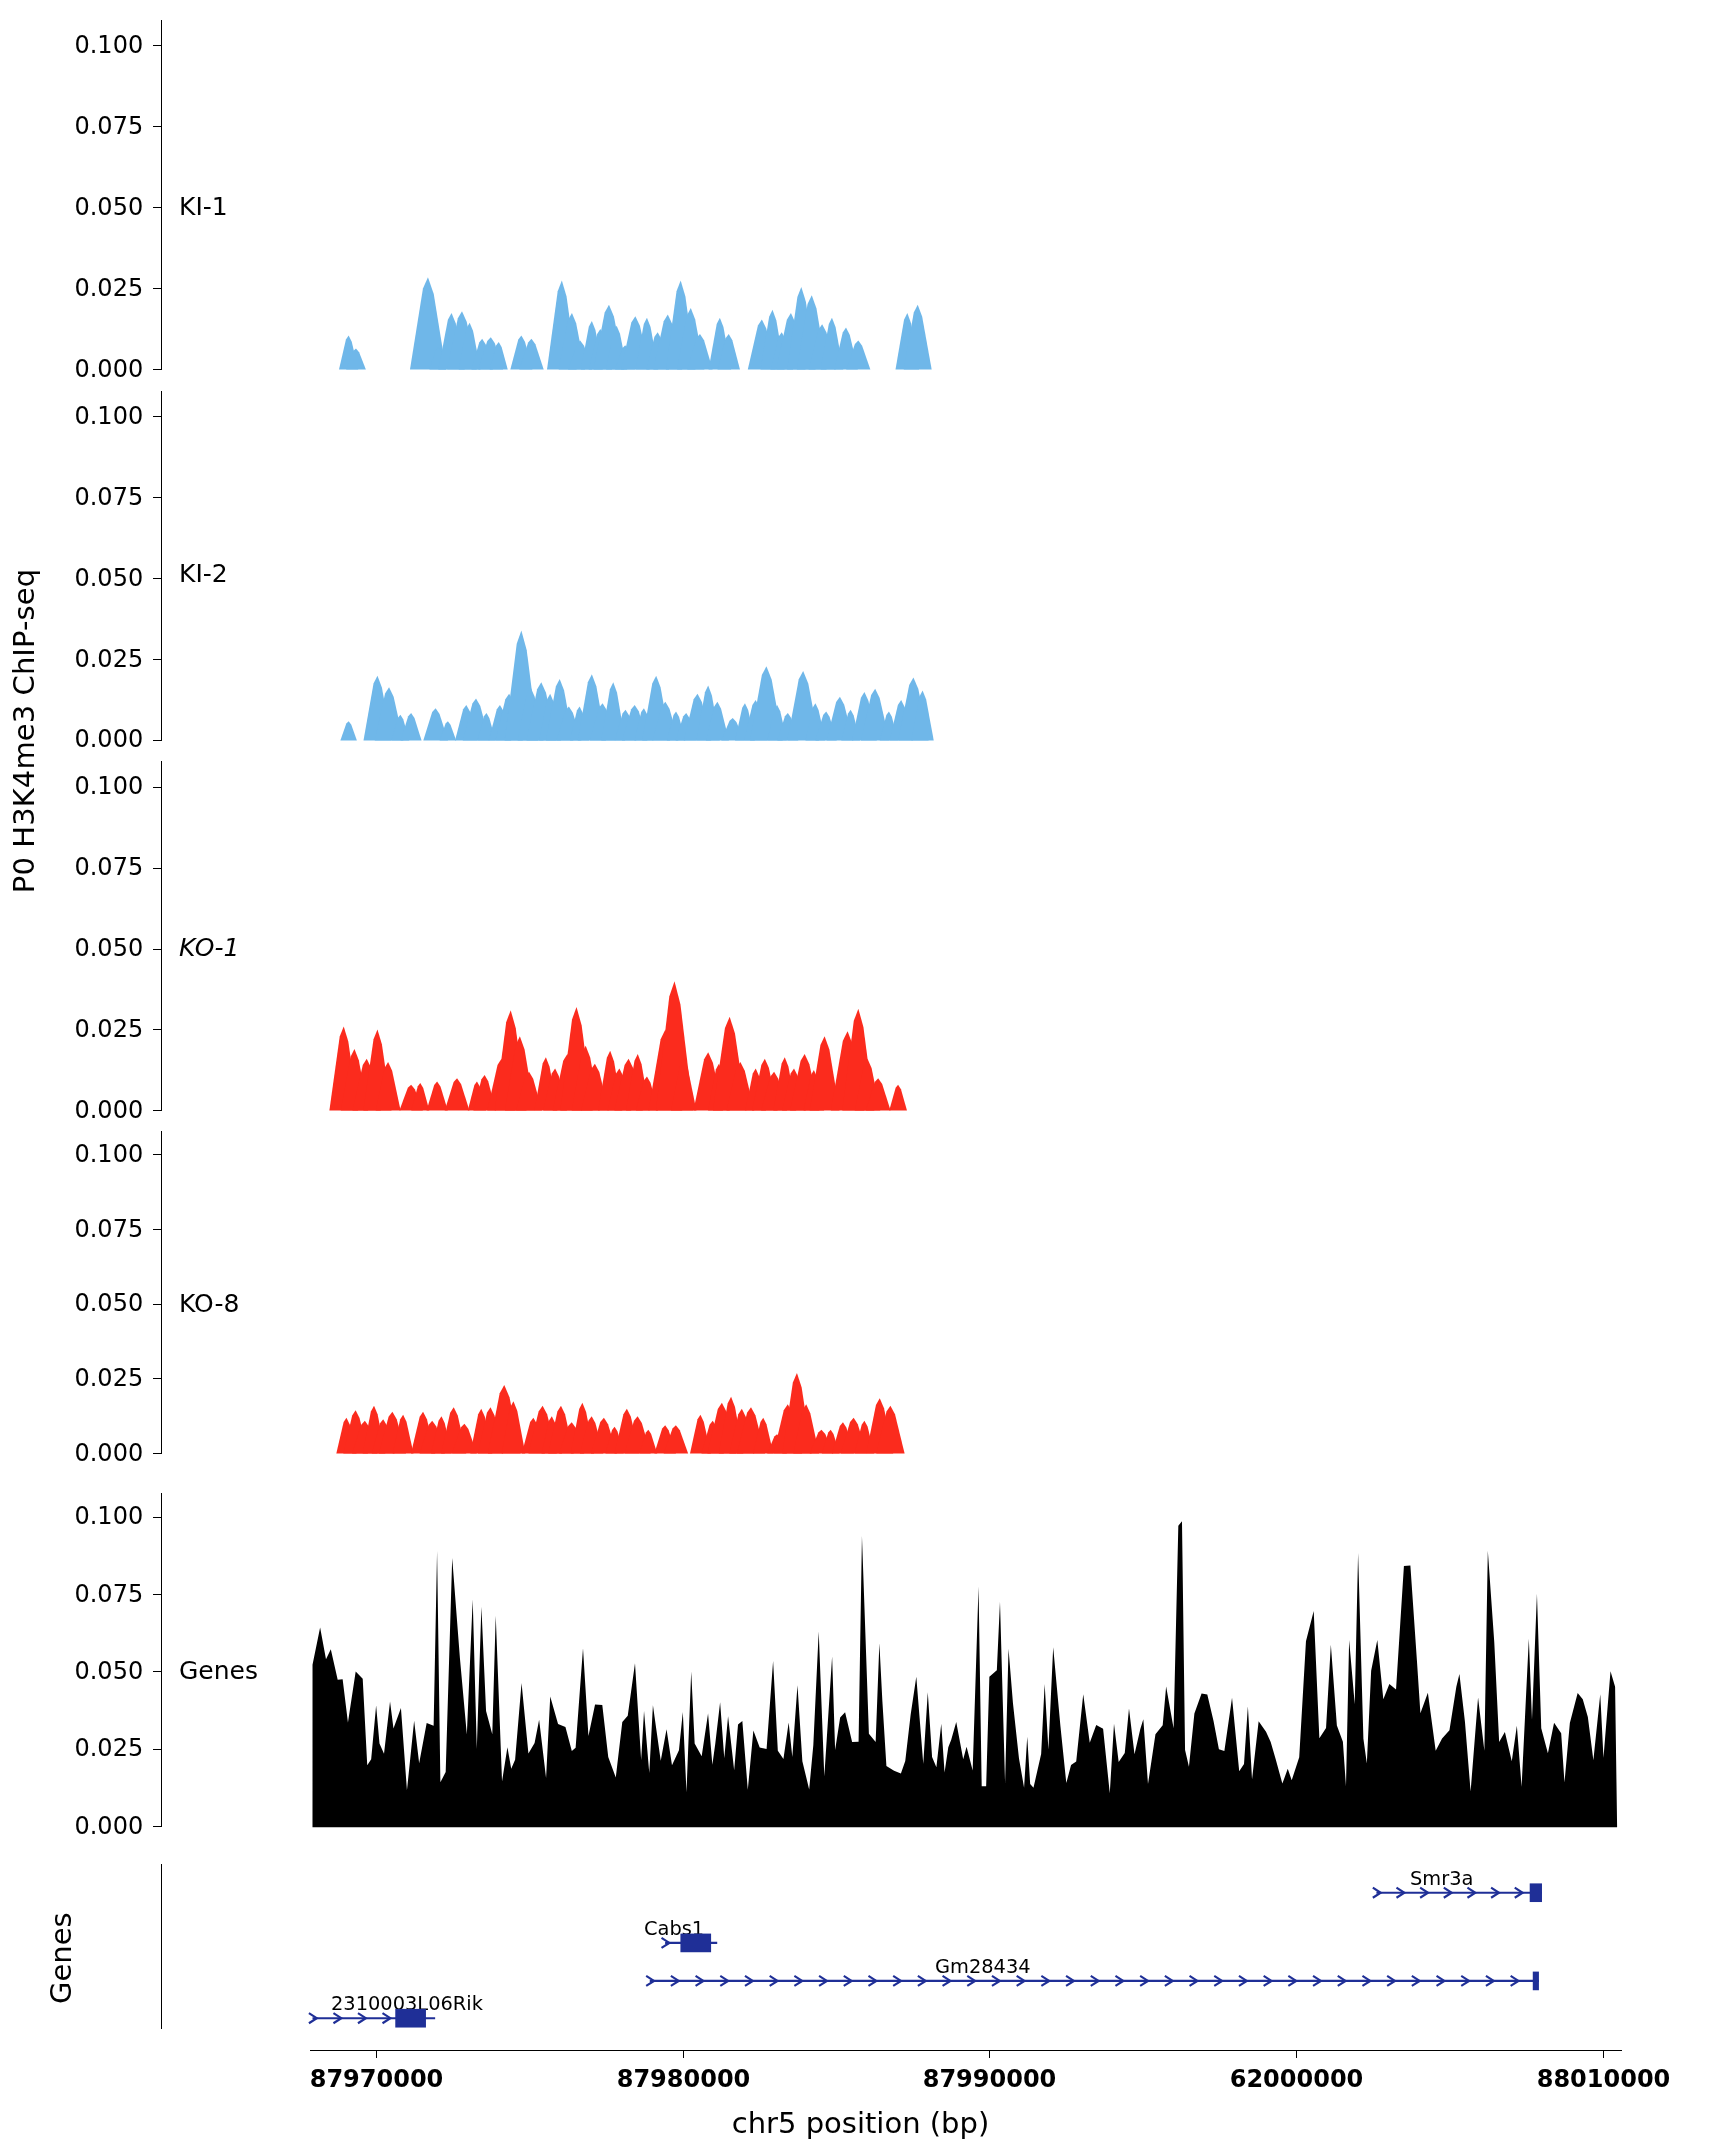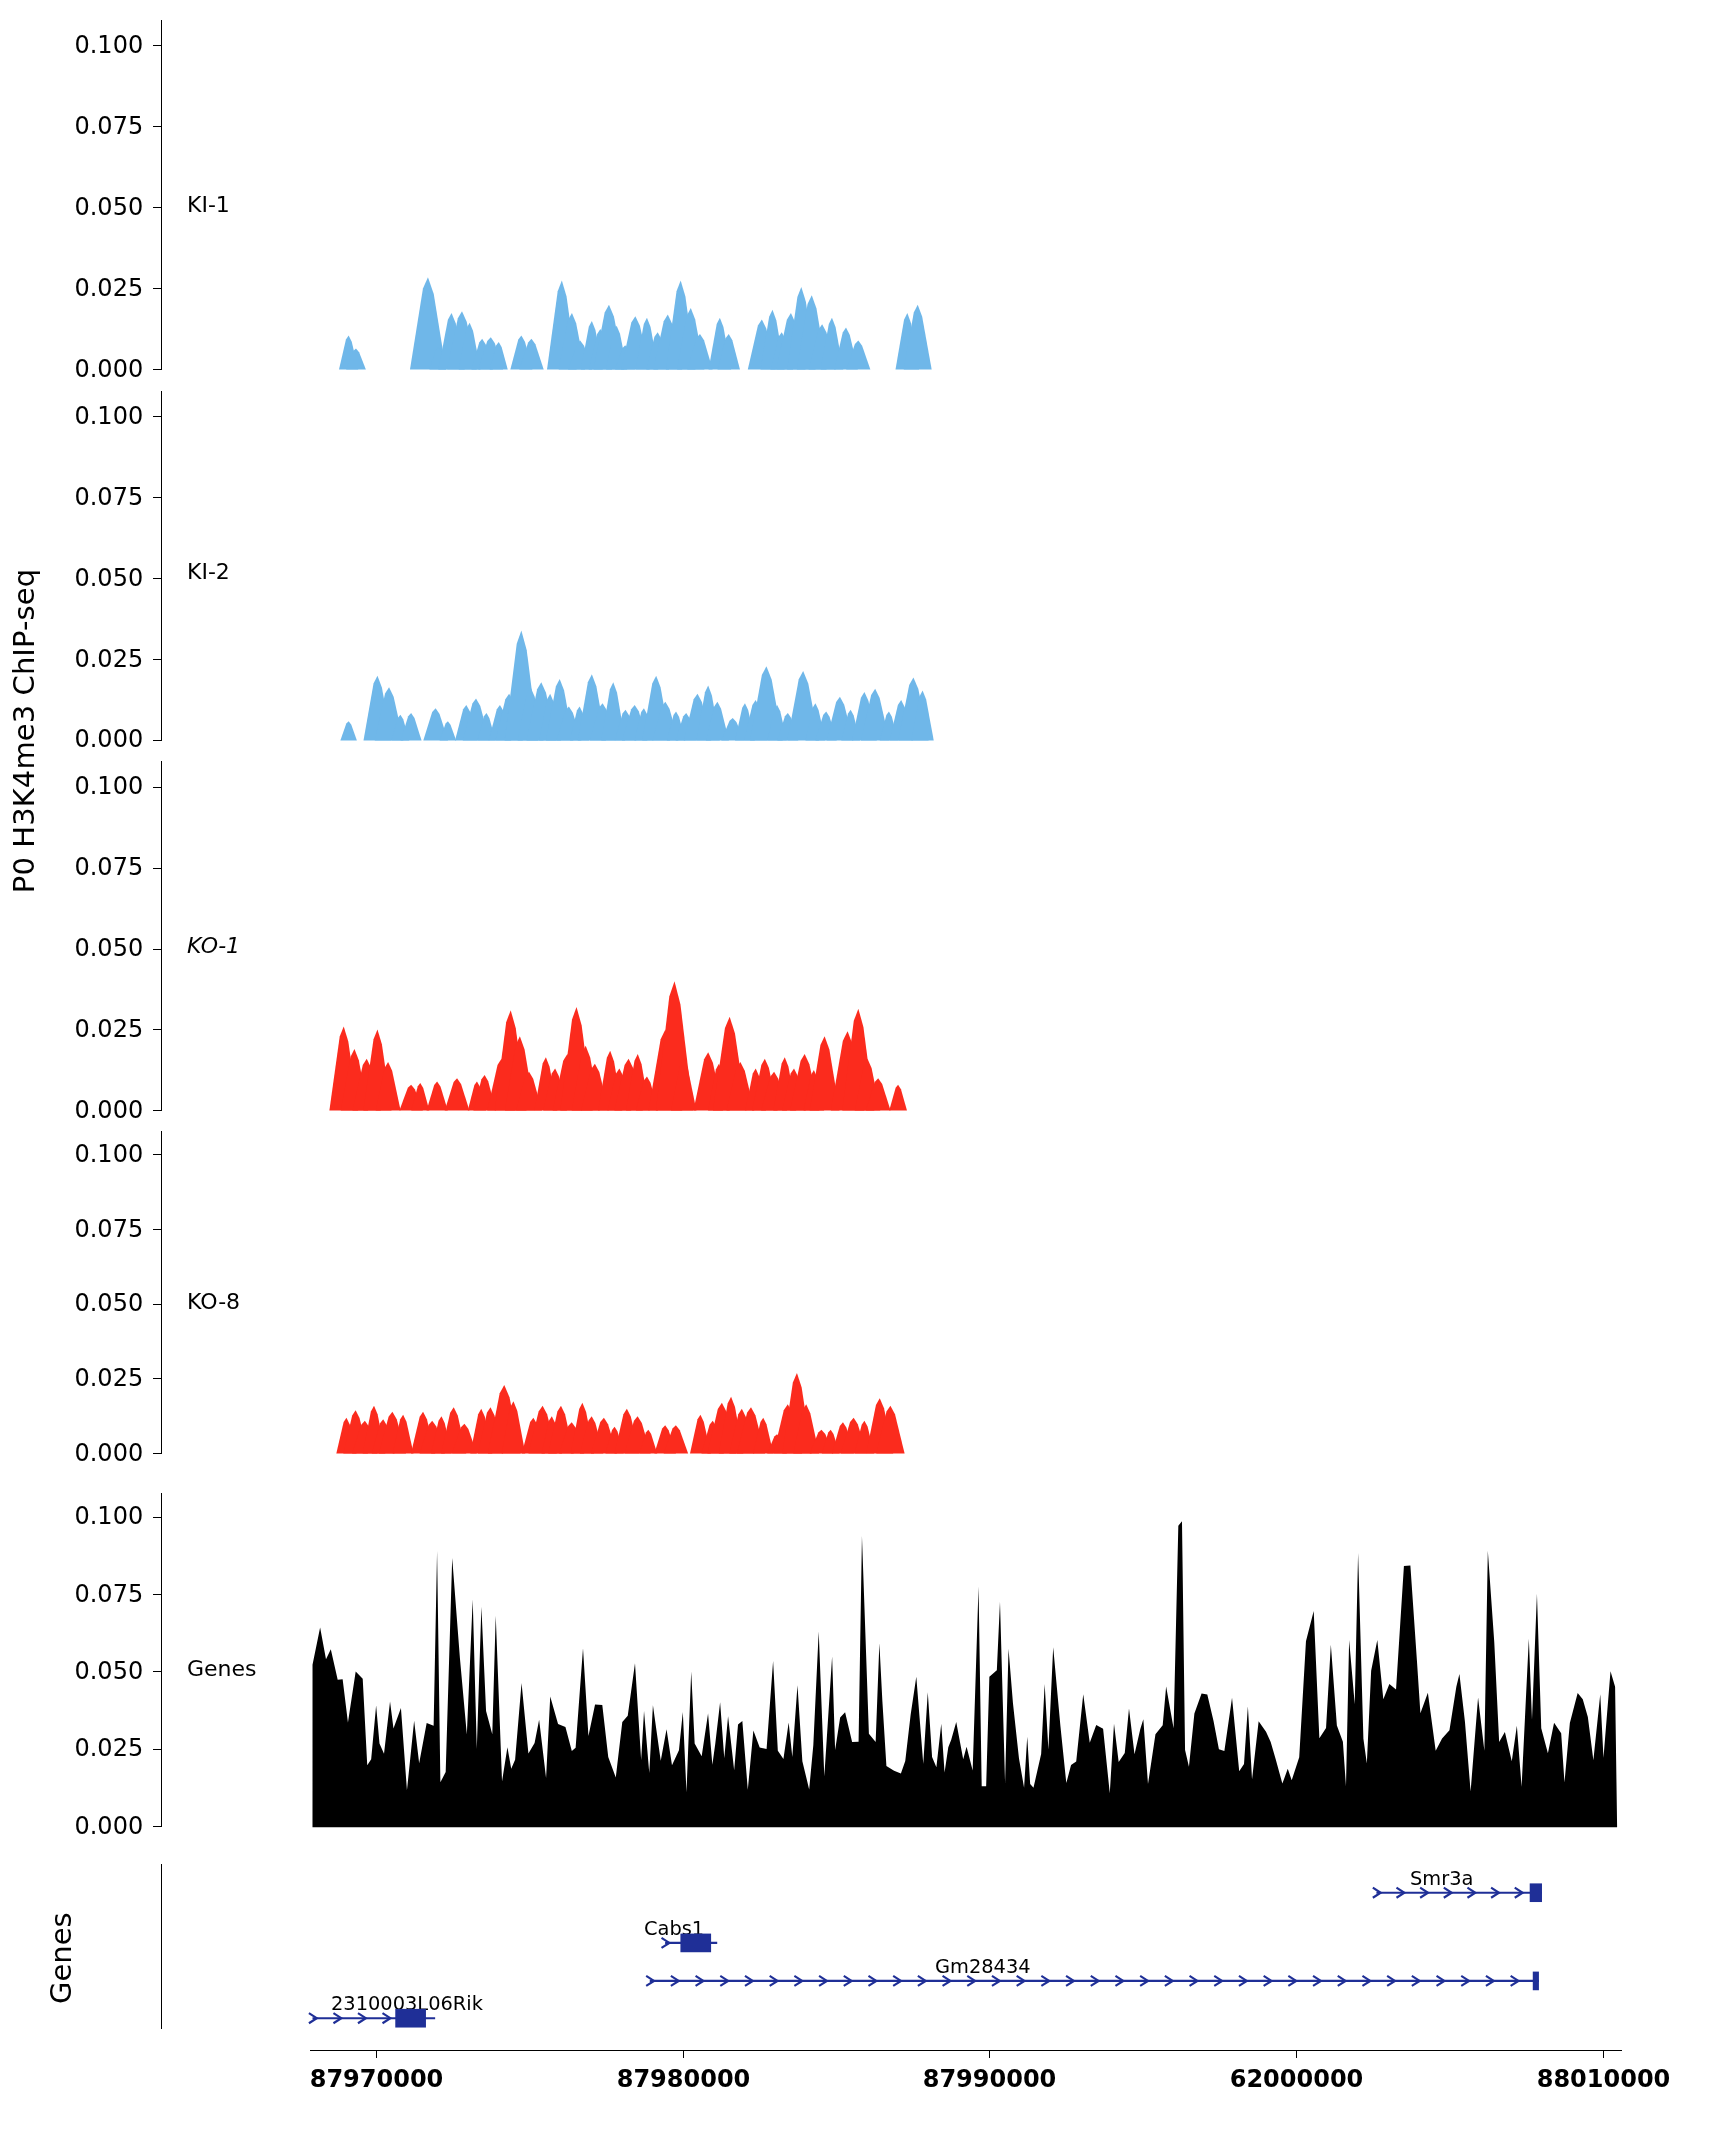--- a/index.html
+++ b/index.html
@@ -58,23 +58,22 @@
     height: 1.4px;
   }
   .ticklabel {
     position: absolute;
     font-size: 24px;
     text-align: right;
     white-space: nowrap;
   }
   .track-name {
     position: absolute;
-    font-size: 22px;
-    white-space: nowrap;
-    margin-left: 8px;
+    font-size: 25px;
+    white-space: nowrap;
   }
   .plotarea {
     position: absolute;
     overflow: hidden;
   }
   .plotarea svg {
     display: block;
   }
 
   
@@ -481,15 +480,16 @@
       <div class="xticklabel" style="left: 262px; top: 2065px; width: 229px;">87970000</div>
       <div class="xtick" style="left: 683px; top: 2050px;"></div>
       <div class="xticklabel" style="left: 569px; top: 2065px; width: 229px;">87980000</div>
       <div class="xtick" style="left: 989px; top: 2050px;"></div>
       <div class="xticklabel" style="left: 875px; top: 2065px; width: 229px;">87990000</div>
       <div class="xtick" style="left: 1296px; top: 2050px;"></div>
       <div class="xticklabel" style="left: 1182px; top: 2065px; width: 229px;">62000000</div>
       <div class="xtick" style="left: 1603px; top: 2050px;"></div>
       <div class="xticklabel" style="left: 1489px; top: 2065px; width: 229px;">88010000</div>
     </div>
+  <div class="xlabel" id="xlabel-el" style="top: 2106px;">chr5 position (bp)</div>
 
 </div>
 
 
 </body></html>

